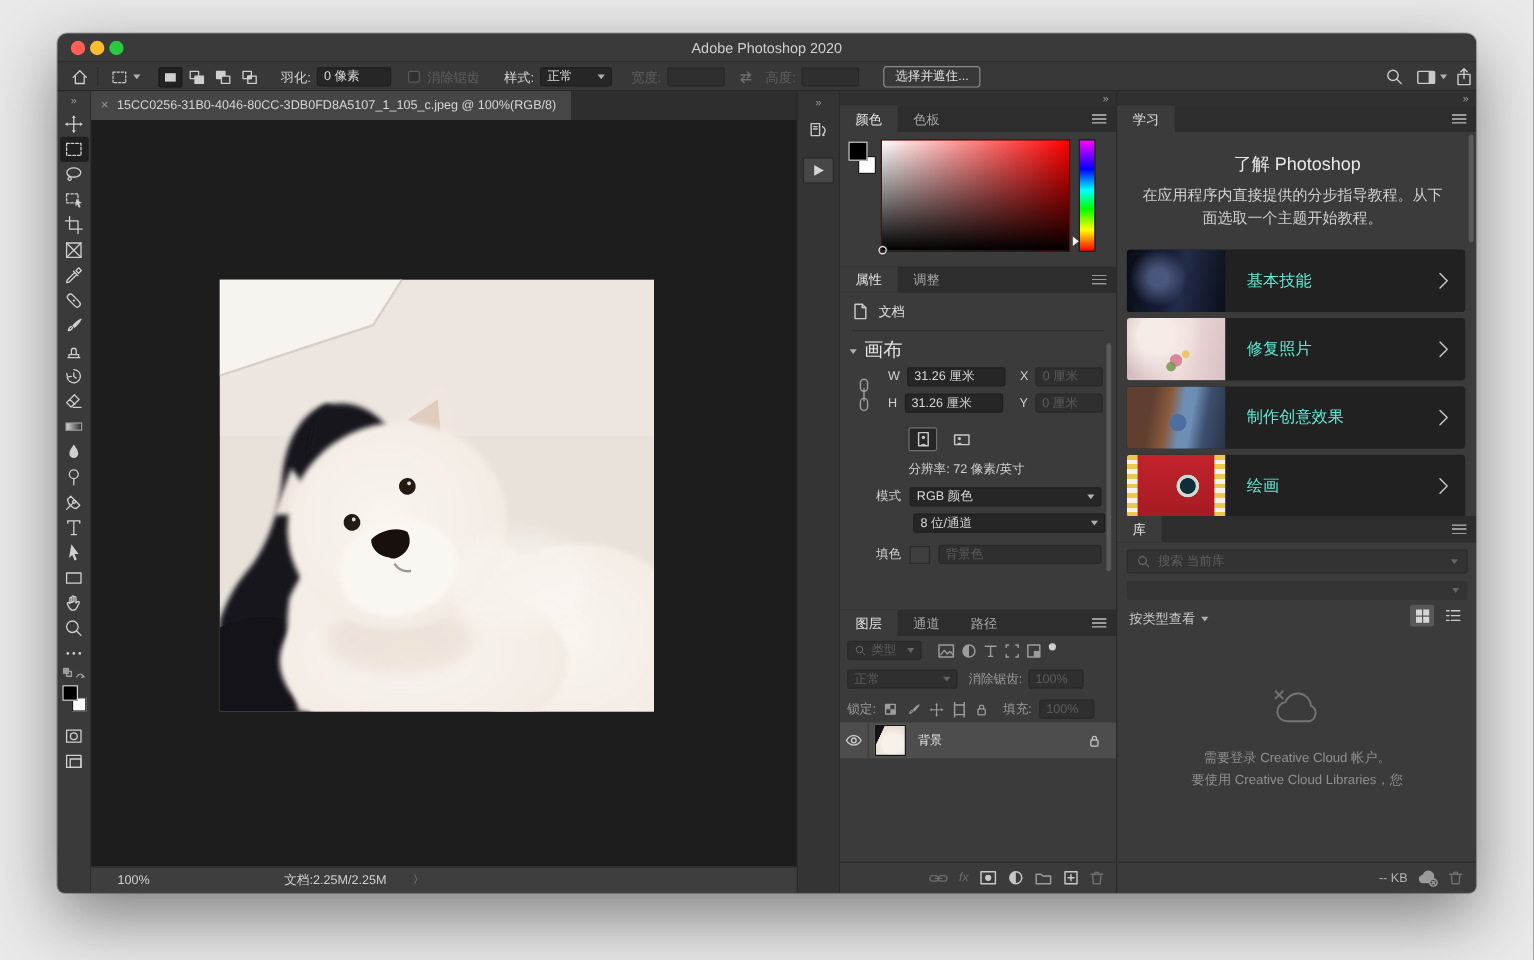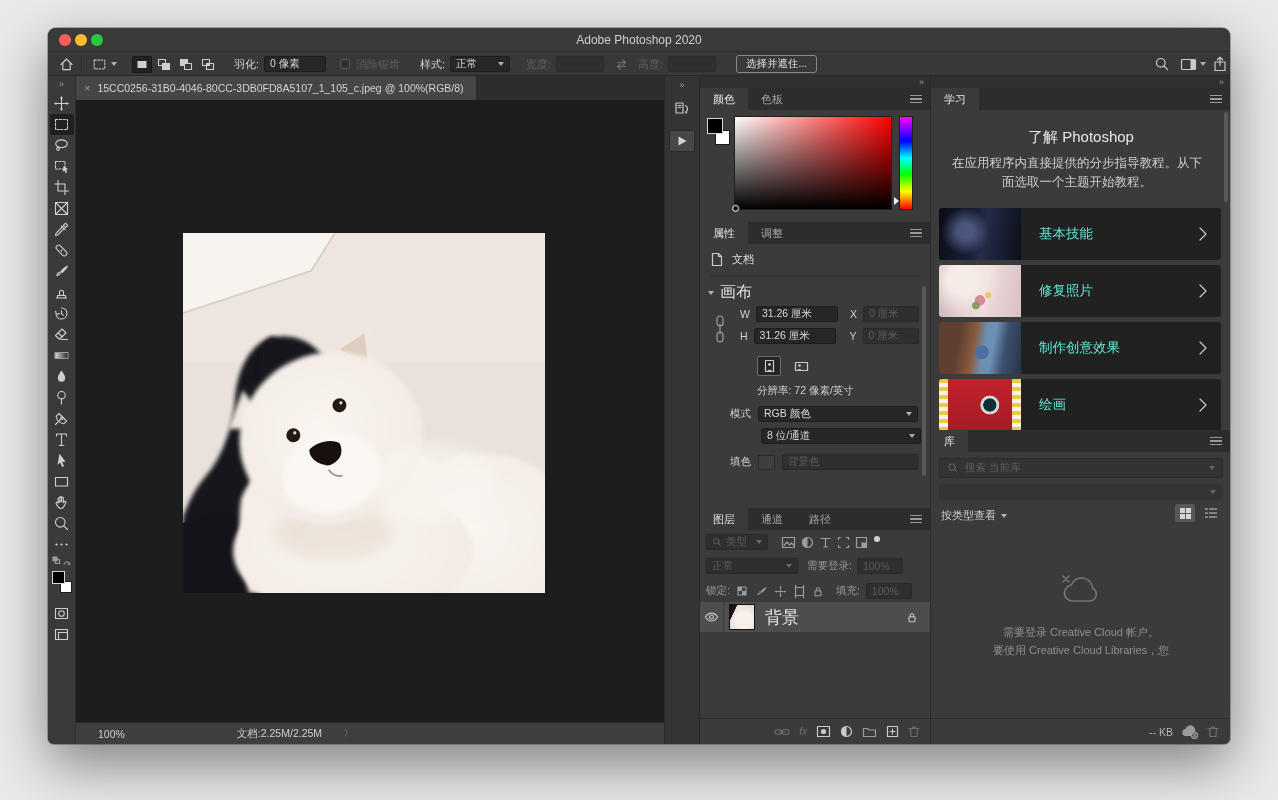--- a/index.html
+++ b/index.html
@@ -95,21 +95,21 @@
   .scrollv { position:absolute; width:4px; border-radius:2px; background:#5a5a5a; }
 
   
   .lrow { position:absolute; left:0; width:230px; display:flex; align-items:center; font-size:10.5px; color:#9a9a9a; }
   .layer-row { position:absolute; left:0; top:526px; width:230px; height:30px; background:#4d4d4d; display:flex; align-items:center; }
   .eye-gutter { width:24px; height:30px; border-right:1px solid #3a3a3a; display:flex; align-items:center; justify-content:center; }
   .lthumb { width:26px; height:26px; margin-left:5px; border:1px solid #141414;
             background:linear-gradient(115deg,#17131a 0 20%,rgba(0,0,0,0) 21%),
                        radial-gradient(circle at 58% 62%, #f7f1ea 0 40%, #e9ddd2 75%);
             background-color:#e9e2da; }
-  .lname { margin-left:10px; font-size:17px; color:#e3e3e3; }
+  .lname { margin-left:10px; font-size:10px; color:#e3e3e3; }
   .lbot { position:absolute; left:0; top:642px; width:230px; height:26px; border-top:1px solid #2f2f2f;
           display:flex; align-items:center; justify-content:flex-end; gap:9px; padding-right:10px; }
 
   
   .learnbody { position:absolute; left:0; top:34px; width:300px; height:320px; }
   .ltitle { position:absolute; left:0; top:18px; width:100%; text-align:center; font-size:15px; color:#e8e8e8; }
   .ldesc { position:absolute; left:20px; top:44px; width:252px; text-align:center; font-size:12.5px; line-height:1.55; color:#cfcfcf; }
   .card { position:absolute; left:8px; width:282px; height:52px; background:#212121; border-radius:3px; display:flex; align-items:center; overflow:hidden; }
   .cthumb { width:82px; height:52px; flex:none; }
   .clabel { margin-left:18px; font-size:13.5px; color:#5eead4; }
@@ -621,21 +621,21 @@
           </svg>
         <svg width="8" height="8" viewBox="0 0 8 8" style="align-self:flex-start;margin-top:1px">
             <circle cx="4" cy="4" r="3" fill="#d0d0d0"></circle>
           </svg>
       </div>
       <div class="lrow" style="top:482px;padding:0 6px;gap:5px">
         <div class="well dis" style="width:92px">
             <span>正常</span>
             <div class="chev dim"></div>
           </div>
-        <span style="margin-left:4px">需要登录:</span>
+        <span style="margin-left:4px">消除锯齿:</span>
         <div class="well dis" style="width:46px">100%</div>
       </div>
       <div class="lrow" style="top:507px;padding:0 6px;gap:6px">
         <span>锁定:</span>
         <svg class="pico g9" width="13" height="13" viewBox="0 0 13 13">
             <path class="f" d="M2 2h4v4H2zM6 6h4v4H6z"></path>
             <rect x="2" y="2" width="8" height="8"></rect>
           </svg>
         <svg class="pico g9" width="13" height="13" viewBox="0 0 17 17">
             <path class="f" d="M14.5 2.5c-2.4 1-5.6 3.8-7.3 5.9l1.9 1.9c2.1-1.7 4.9-4.9 5.9-7.3z"></path>

